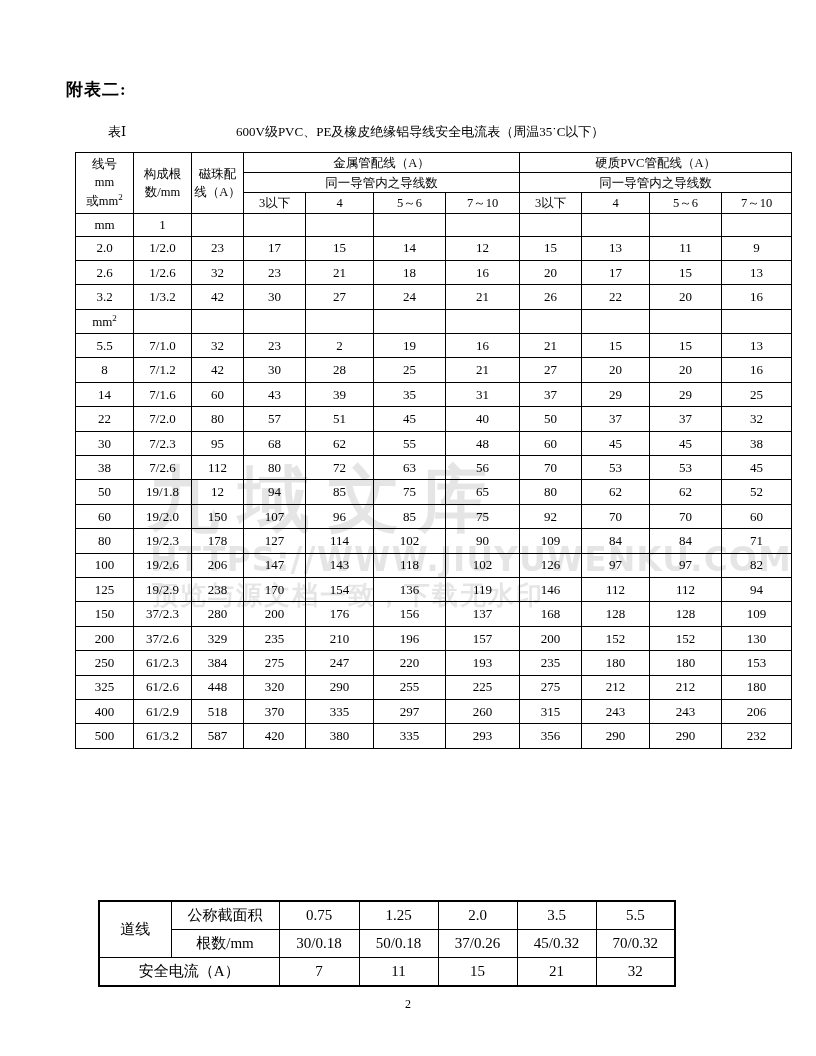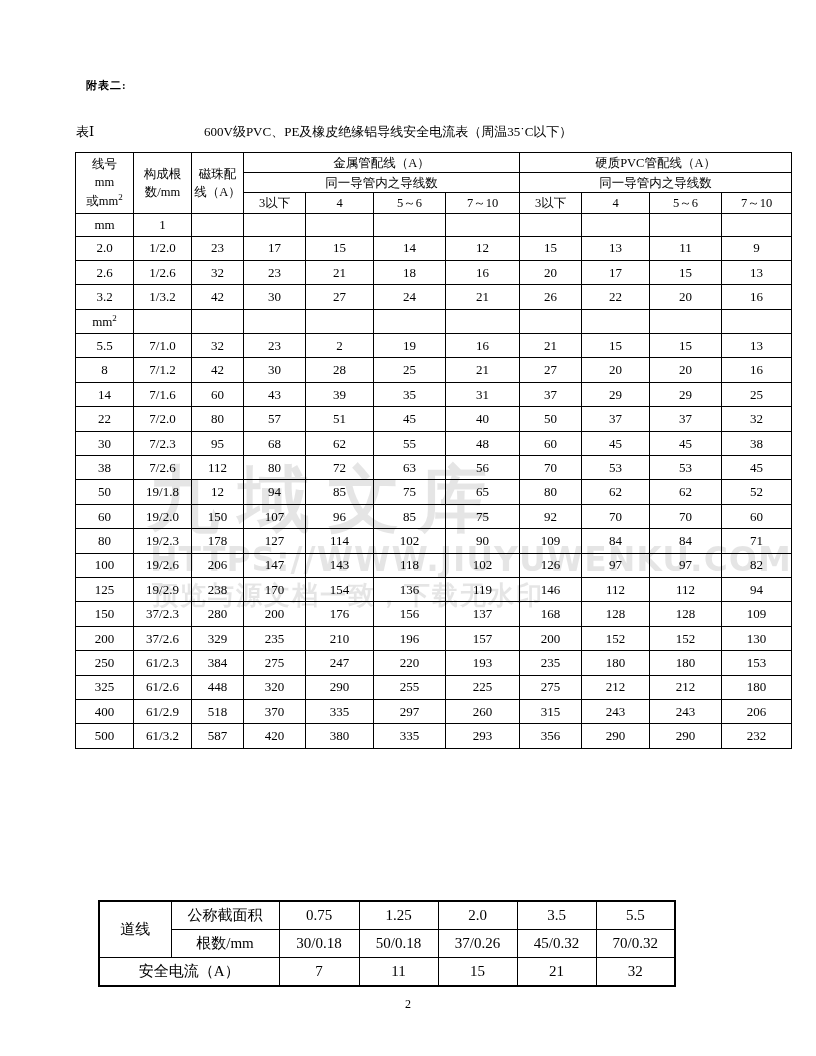--- a/index.html
+++ b/index.html
@@ -67,37 +67,37 @@
     letter-spacing: 2px;
     color: rgba(0,0,0,0.10);
     white-space: nowrap;
   }
 
   
   .doc-heading {
     position: absolute;
     left: 66px;
     top: 78px;
-    font-size: 11px;
+    font-size: 17px;
     font-weight: bold;
     letter-spacing: 1px;
-    margin-left: 20px;
   }
 
   .table1-caption {
     position: absolute;
     left: 76px;
     top: 123px;
     width: 680px;
     font-size: 13px;
     z-index: 6;
   }
   .table1-caption .t-label {
     display: inline-block;
     width: 128px;
+    margin-left: 32px;
   }
 
   .table2-caption {
     position: absolute;
     left: 86px;
     top: 858px;
     font-size: 13px;
     z-index: 6;
   }
   .table2-caption .t-label {

